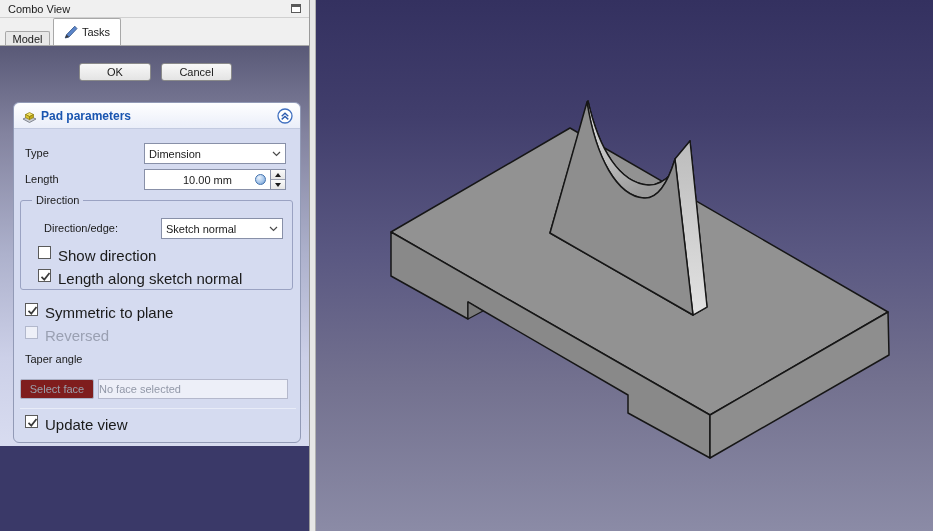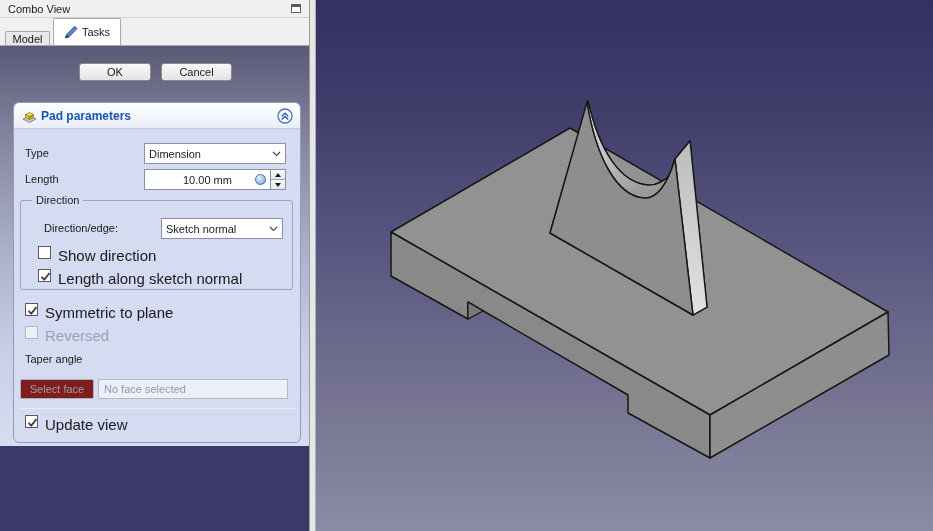--- a/index.html
+++ b/index.html
@@ -51,21 +51,21 @@
 
   .cb { position:absolute; width:13px; height:13px; background:#ffffff; border:1px solid #5a5a5a; }
   .cb svg { display:none; position:absolute; left:0; top:0; }
   .cb.on svg { display:block; }
   .cb.disabled { border-color:#b2b8cc; background:#eef0f8; }
   .cb-label { position:absolute; font-size:15px; }
   .cb-label.disabled { color:#9aa0b2; }
 
   .btn-selectface { position:absolute; left:6px; top:276px; width:74px; height:20px; background:#7f1d1d; border:1px solid #aab0c4; border-radius:2px; color:#9aa0ac; font-size:11px; text-align:center; line-height:18px; }
   .field-noface { position:absolute; left:84px; top:276px; width:190px; height:20px; background:#edeff8; border:1px solid #b4b8cc; color:#9298a8; display:flex; align-items:center; }
-  .field-noface .val { padding-left:5px; }
+  .field-noface .val { }
   .separator { position:absolute; left:6px; top:305px; width:276px; height:1px; background:#a4accc; border-bottom:1px solid #e8ecf8; }
 
   .sidebar-bottom { position:absolute; left:0; top:446px; width:100%; height:85px; background:#3a3968; }
 
   
   .splitter { position:absolute; left:310px; top:0; width:6px; height:531px; background:#e6e6e6; border-right:1px solid #b0b0b0; }
   .viewport { position:absolute; left:316px; top:0; width:617px; height:531px;
     background:linear-gradient(180deg,#343160 0%,#413e6c 22%,#5a5882 48%,#73718f 72%,#8b8ba6 100%); }
   .viewport svg { position:absolute; left:0; top:0; }
 </style>

